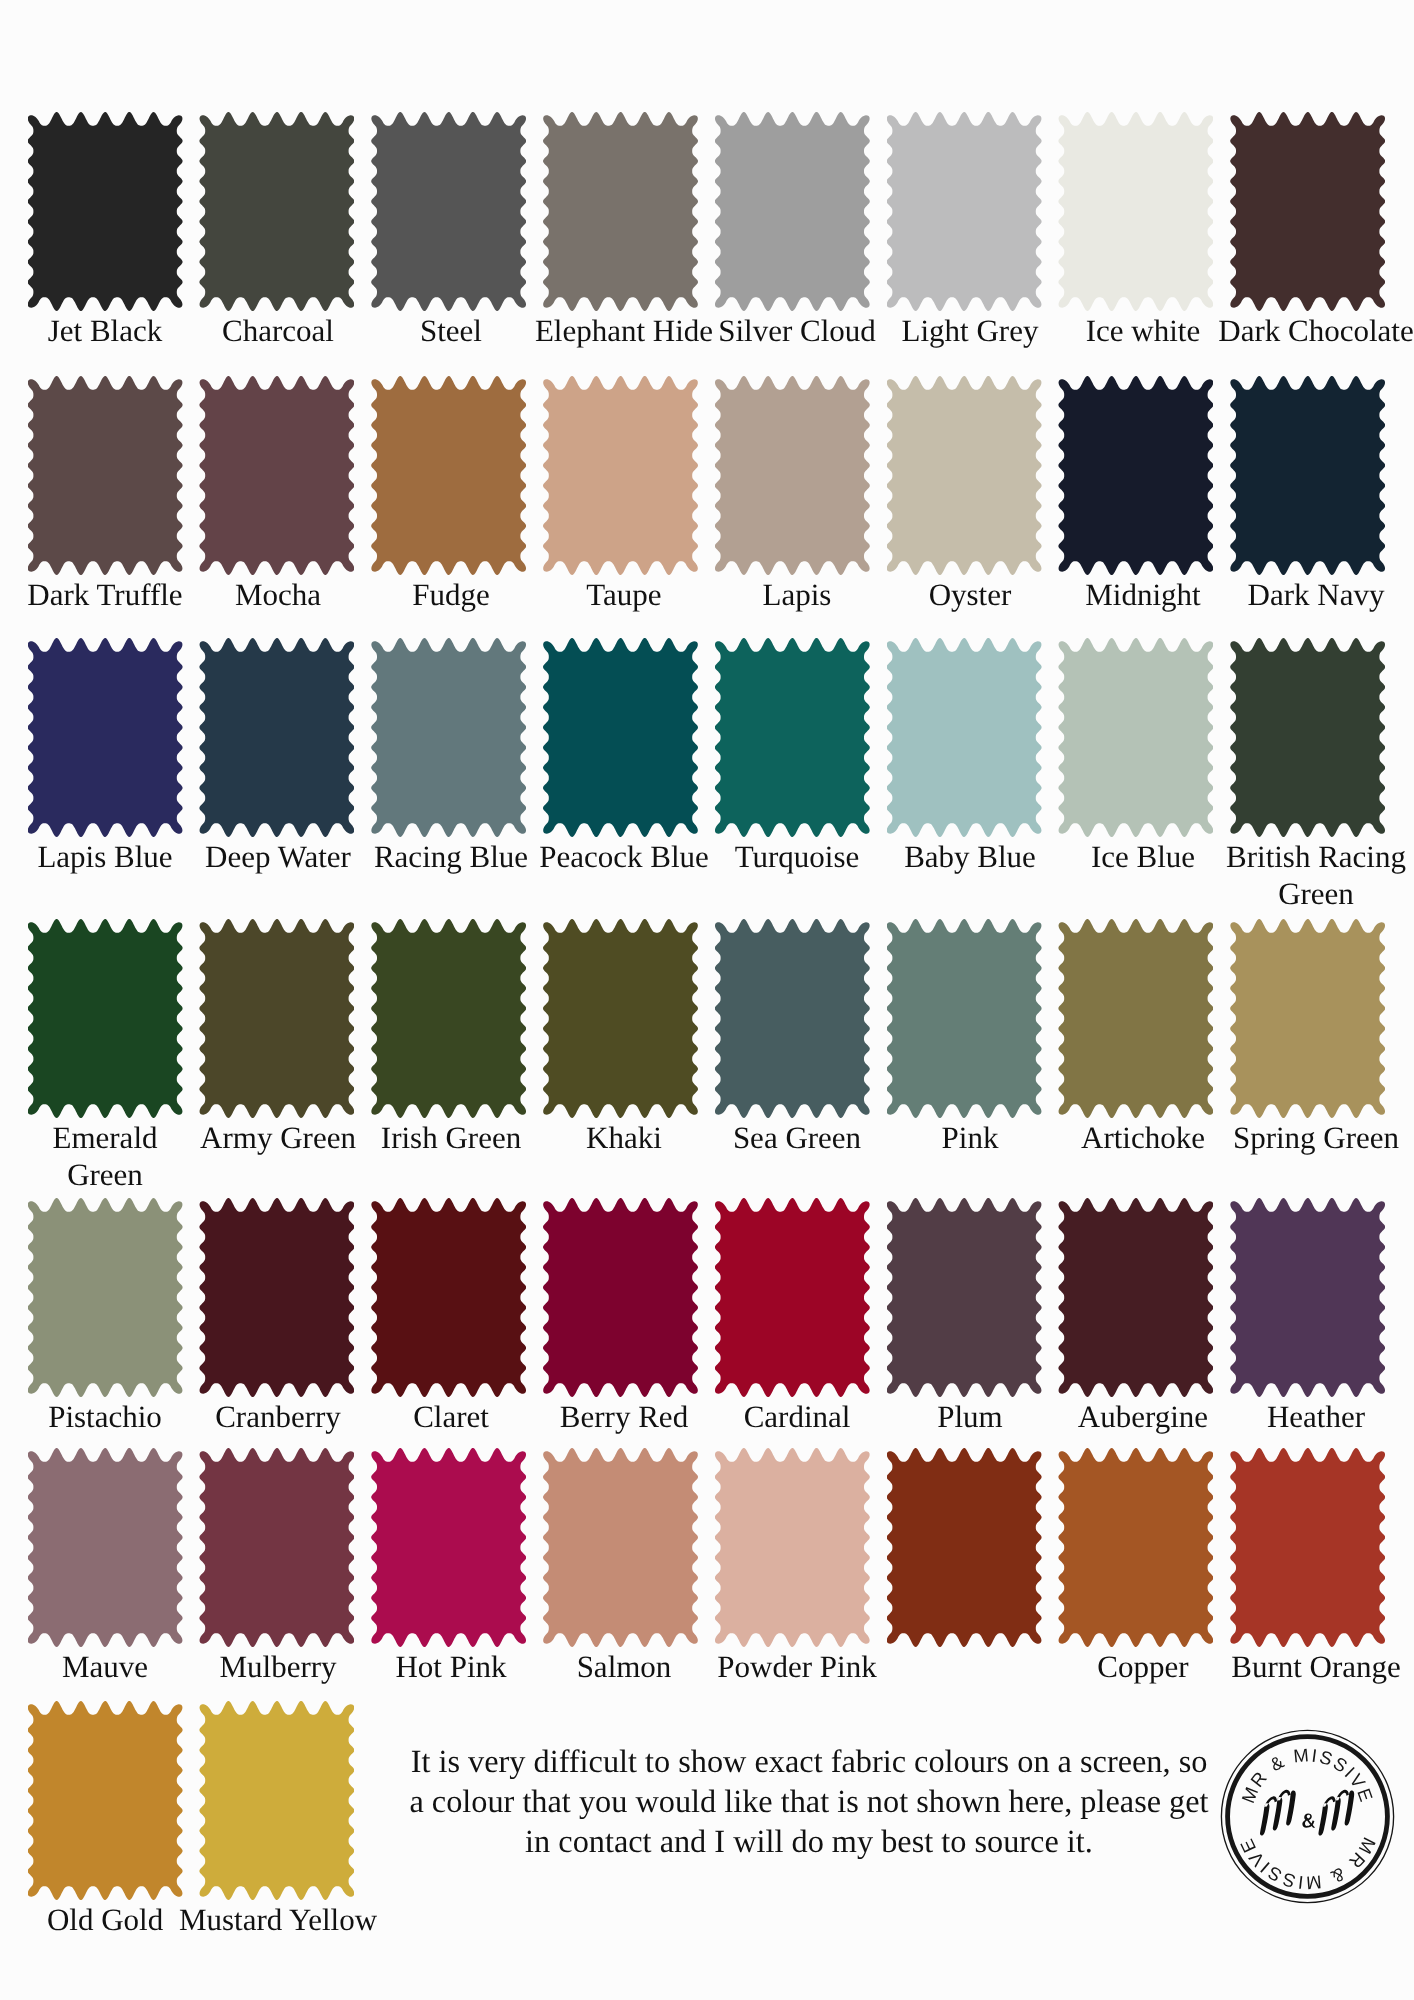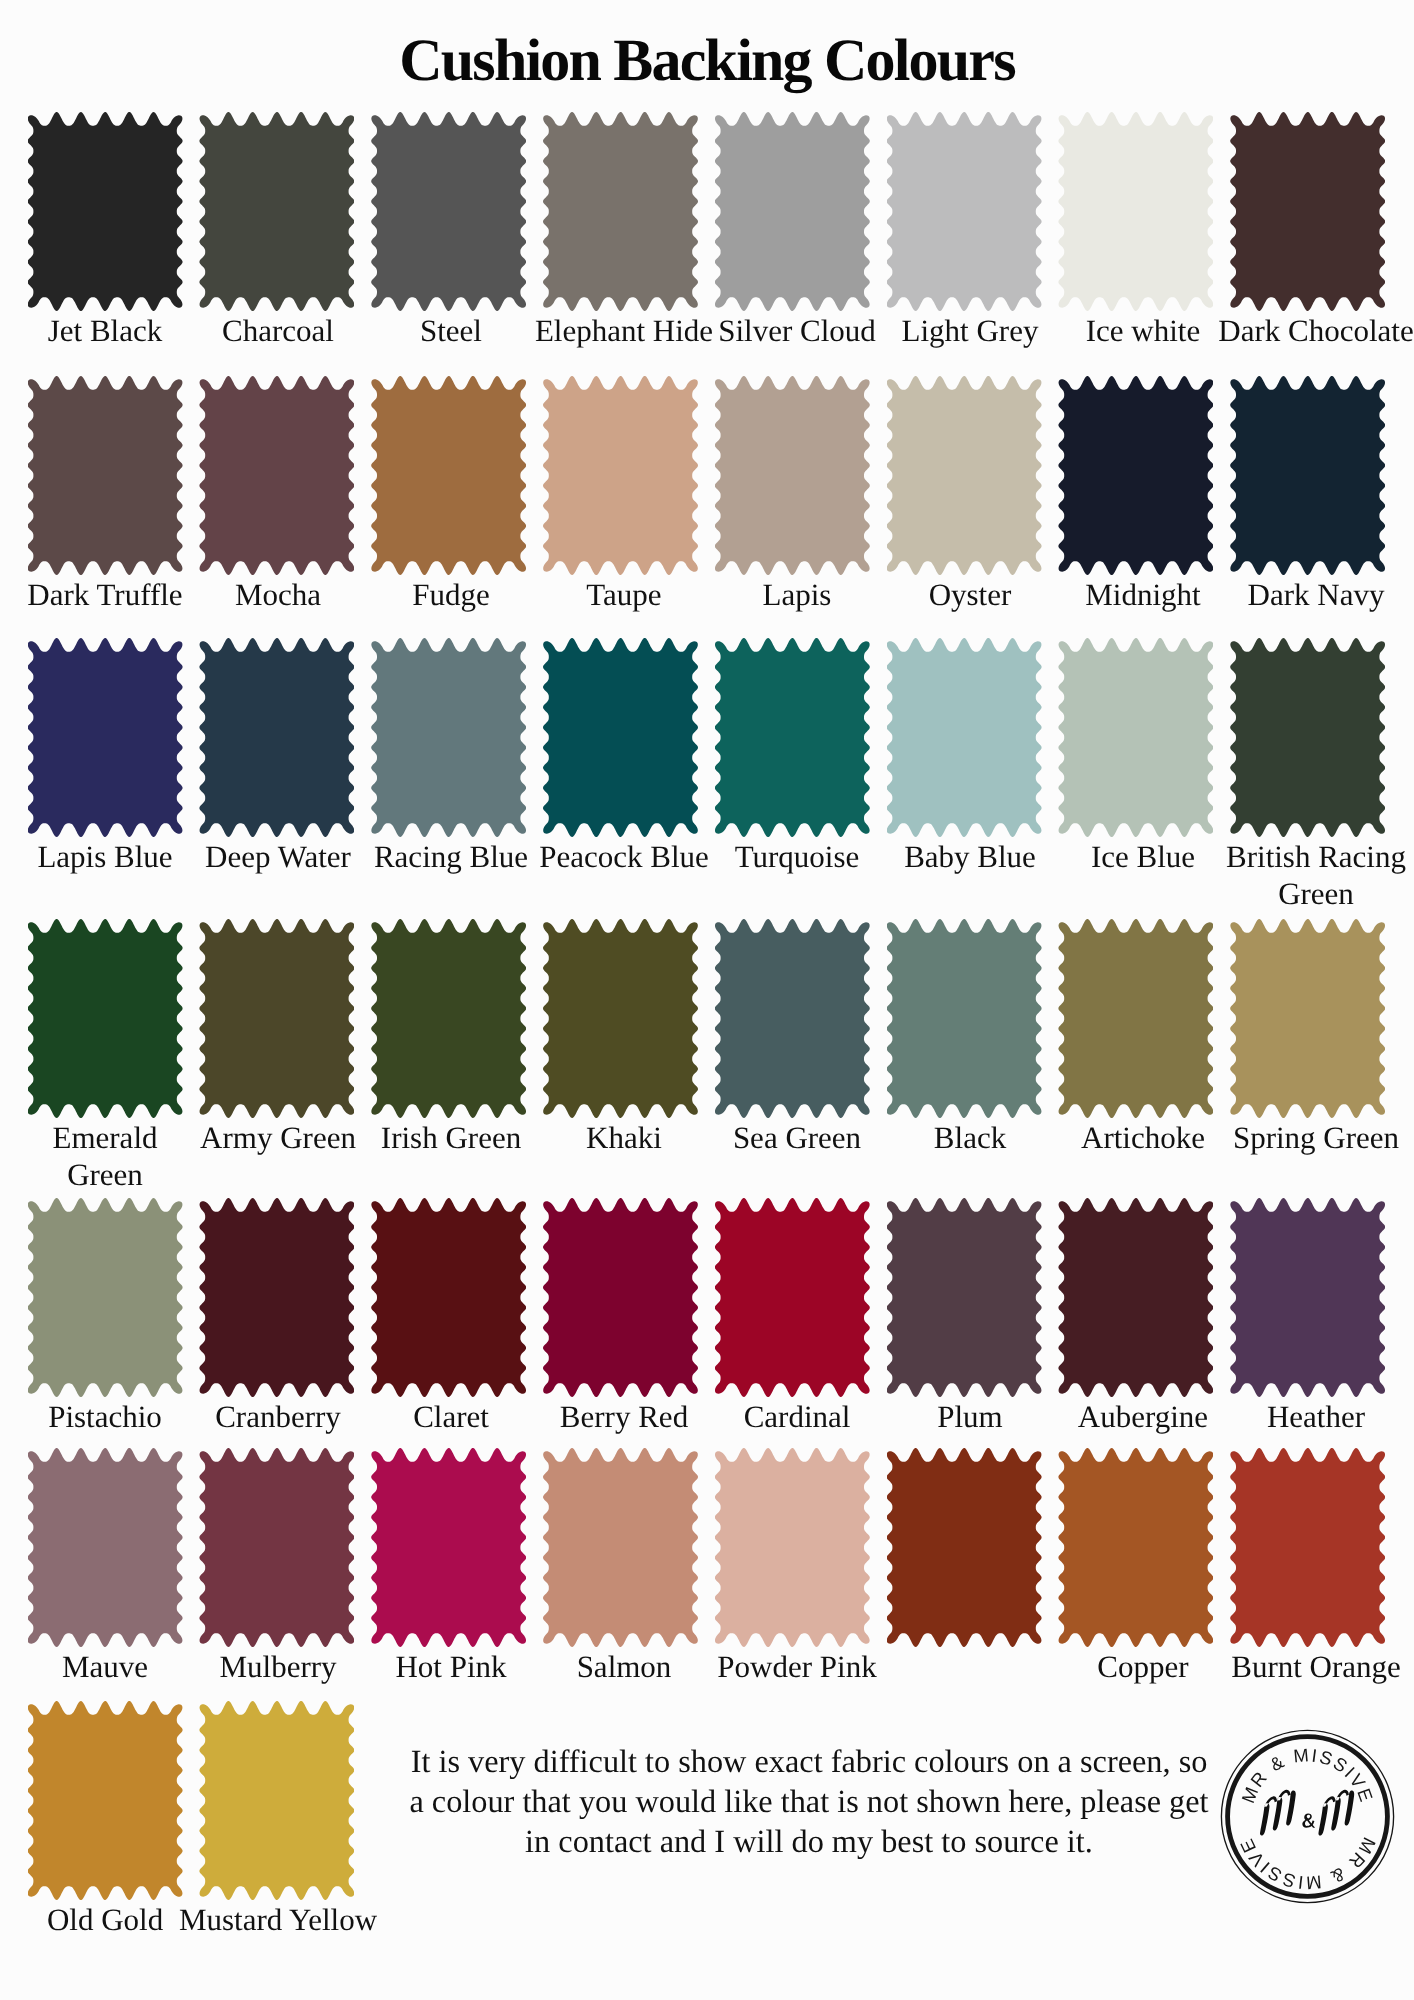--- a/index.html
+++ b/index.html
@@ -25,21 +25,20 @@
 <body>
 
 <div id="page">
  <svg class="defs" aria-hidden="true">
       <defs>
         <clipPath id="swclip" clipPathUnits="objectBoundingBox">
           <path d="M0.0768,0.0533 L0.0819,0.0590 L0.0871,0.0633 L0.0922,0.0662 L0.0973,0.0679 L0.1025,0.0687 L0.1076,0.0688 L0.1128,0.0688 L0.1179,0.0685 L0.1231,0.0674 L0.1282,0.0653 L0.1333,0.0619 L0.1385,0.0572 L0.1436,0.0511 L0.1488,0.0439 L0.1539,0.0360 L0.1590,0.0278 L0.1642,0.0199 L0.1693,0.0127 L0.1745,0.0068 L0.1796,0.0025 L0.1848,0.0003 L0.1899,0.0003 L0.1950,0.0024 L0.2002,0.0065 L0.2053,0.0124 L0.2105,0.0195 L0.2156,0.0275 L0.2208,0.0357 L0.2259,0.0436 L0.2310,0.0508 L0.2362,0.0569 L0.2413,0.0618 L0.2465,0.0652 L0.2516,0.0674 L0.2567,0.0685 L0.2619,0.0688 L0.2670,0.0688 L0.2722,0.0687 L0.2773,0.0680 L0.2825,0.0663 L0.2876,0.0634 L0.2927,0.0592 L0.2979,0.0536 L0.3030,0.0469 L0.3082,0.0392 L0.3133,0.0311 L0.3184,0.0229 L0.3236,0.0154 L0.3287,0.0089 L0.3339,0.0040 L0.3390,0.0009 L0.3442,0.0000 L0.3493,0.0013 L0.3544,0.0047 L0.3596,0.0099 L0.3647,0.0166 L0.3699,0.0243 L0.3750,0.0324 L0.3802,0.0405 L0.3853,0.0481 L0.3904,0.0547 L0.3956,0.0600 L0.4007,0.0640 L0.4059,0.0667 L0.4110,0.0681 L0.4161,0.0687 L0.4213,0.0688 L0.4264,0.0688 L0.4316,0.0683 L0.4367,0.0671 L0.4419,0.0647 L0.4470,0.0610 L0.4521,0.0560 L0.4573,0.0496 L0.4624,0.0423 L0.4676,0.0343 L0.4727,0.0261 L0.4779,0.0182 L0.4830,0.0113 L0.4881,0.0057 L0.4933,0.0019 L0.4984,0.0001 L0.5036,0.0005 L0.5087,0.0031 L0.5138,0.0076 L0.5190,0.0138 L0.5241,0.0212 L0.5293,0.0292 L0.5344,0.0374 L0.5396,0.0452 L0.5447,0.0522 L0.5498,0.0581 L0.5550,0.0626 L0.5601,0.0658 L0.5653,0.0677 L0.5704,0.0686 L0.5755,0.0688 L0.5807,0.0688 L0.5858,0.0686 L0.5910,0.0677 L0.5961,0.0658 L0.6013,0.0626 L0.6064,0.0581 L0.6115,0.0523 L0.6167,0.0453 L0.6218,0.0375 L0.6270,0.0293 L0.6321,0.0212 L0.6373,0.0139 L0.6424,0.0077 L0.6475,0.0031 L0.6527,0.0005 L0.6578,0.0001 L0.6630,0.0018 L0.6681,0.0056 L0.6732,0.0112 L0.6784,0.0182 L0.6835,0.0260 L0.6887,0.0342 L0.6938,0.0422 L0.6990,0.0496 L0.7041,0.0559 L0.7092,0.0610 L0.7144,0.0647 L0.7195,0.0671 L0.7247,0.0683 L0.7298,0.0688 L0.7350,0.0688 L0.7401,0.0687 L0.7452,0.0682 L0.7504,0.0667 L0.7555,0.0640 L0.7607,0.0601 L0.7658,0.0547 L0.7709,0.0481 L0.7761,0.0406 L0.7812,0.0325 L0.7864,0.0243 L0.7915,0.0166 L0.7967,0.0099 L0.8018,0.0047 L0.8069,0.0013 L0.8121,0.0000 L0.8172,0.0009 L0.8224,0.0039 L0.8275,0.0089 L0.8326,0.0153 L0.8378,0.0229 L0.8429,0.0310 L0.8481,0.0391 L0.8532,0.0468 L0.8584,0.0536 L0.8635,0.0592 L0.8686,0.0634 L0.8738,0.0663 L0.8789,0.0680 L0.8841,0.0687 L0.8892,0.0688 L0.8944,0.0688 L0.8995,0.0685 L0.9046,0.0674 L0.9098,0.0652 L0.9149,0.0618 L0.9201,0.0570 L0.9245,0.0511 L0.9288,0.0443 L0.9350,0.0368 L0.9432,0.0293 L0.9530,0.0229 L0.9639,0.0183 L0.9749,0.0163 L0.9848,0.0170 L0.9928,0.0206 L0.9979,0.0265 L0.9991,0.0346 L0.9964,0.0437 L0.9909,0.0526 L0.9838,0.0605 L0.9766,0.0669 L0.9708,0.0718 L0.9672,0.0755 L0.9659,0.0786 L0.9646,0.0822 L0.9633,0.0862 L0.9627,0.0903 L0.9626,0.0943 L0.9626,0.0983 L0.9630,0.1023 L0.9642,0.1063 L0.9663,0.1103 L0.9695,0.1143 L0.9736,0.1183 L0.9786,0.1223 L0.9839,0.1263 L0.9891,0.1303 L0.9938,0.1343 L0.9973,0.1383 L0.9995,0.1423 L1.0000,0.1463 L0.9987,0.1503 L0.9959,0.1543 L0.9918,0.1583 L0.9869,0.1623 L0.9815,0.1663 L0.9763,0.1704 L0.9717,0.1744 L0.9679,0.1784 L0.9652,0.1824 L0.9636,0.1864 L0.9628,0.1904 L0.9626,0.1944 L0.9626,0.1984 L0.9629,0.2024 L0.9637,0.2064 L0.9655,0.2104 L0.9684,0.2144 L0.9723,0.2184 L0.9771,0.2224 L0.9823,0.2264 L0.9876,0.2304 L0.9925,0.2344 L0.9964,0.2384 L0.9990,0.2424 L1.0000,0.2464 L0.9993,0.2505 L0.9969,0.2545 L0.9931,0.2585 L0.9884,0.2625 L0.9831,0.2665 L0.9778,0.2705 L0.9730,0.2745 L0.9689,0.2785 L0.9659,0.2825 L0.9639,0.2865 L0.9629,0.2905 L0.9626,0.2945 L0.9626,0.2985 L0.9627,0.3025 L0.9634,0.3065 L0.9649,0.3105 L0.9675,0.3145 L0.9711,0.3185 L0.9756,0.3225 L0.9807,0.3265 L0.9861,0.3306 L0.9911,0.3346 L0.9954,0.3386 L0.9984,0.3426 L0.9999,0.3466 L0.9997,0.3506 L0.9977,0.3546 L0.9944,0.3586 L0.9898,0.3626 L0.9847,0.3666 L0.9793,0.3706 L0.9743,0.3746 L0.9700,0.3786 L0.9667,0.3826 L0.9644,0.3866 L0.9631,0.3906 L0.9627,0.3946 L0.9626,0.3986 L0.9626,0.4026 L0.9631,0.4067 L0.9644,0.4107 L0.9666,0.4147 L0.9699,0.4187 L0.9742,0.4227 L0.9792,0.4267 L0.9845,0.4307 L0.9897,0.4347 L0.9942,0.4387 L0.9977,0.4427 L0.9996,0.4467 L0.9999,0.4507 L0.9985,0.4547 L0.9955,0.4587 L0.9913,0.4627 L0.9862,0.4667 L0.9809,0.4707 L0.9757,0.4747 L0.9712,0.4787 L0.9675,0.4827 L0.9650,0.4868 L0.9634,0.4908 L0.9627,0.4948 L0.9626,0.4988 L0.9626,0.5028 L0.9629,0.5068 L0.9639,0.5108 L0.9658,0.5148 L0.9688,0.5188 L0.9728,0.5228 L0.9777,0.5268 L0.9830,0.5308 L0.9882,0.5348 L0.9930,0.5388 L0.9968,0.5428 L0.9992,0.5468 L1.0000,0.5508 L0.9991,0.5548 L0.9965,0.5588 L0.9926,0.5628 L0.9878,0.5669 L0.9825,0.5709 L0.9772,0.5749 L0.9724,0.5789 L0.9685,0.5829 L0.9656,0.5869 L0.9638,0.5909 L0.9629,0.5949 L0.9626,0.5989 L0.9626,0.6029 L0.9628,0.6069 L0.9635,0.6109 L0.9652,0.6149 L0.9678,0.6189 L0.9716,0.6229 L0.9762,0.6269 L0.9814,0.6309 L0.9867,0.6349 L0.9917,0.6389 L0.9958,0.6430 L0.9987,0.6470 L0.9999,0.6510 L0.9995,0.6550 L0.9974,0.6590 L0.9939,0.6630 L0.9893,0.6670 L0.9840,0.6710 L0.9787,0.6750 L0.9738,0.6790 L0.9696,0.6830 L0.9663,0.6870 L0.9642,0.6910 L0.9631,0.6950 L0.9626,0.6990 L0.9626,0.7030 L0.9627,0.7070 L0.9632,0.7110 L0.9646,0.7150 L0.9669,0.7190 L0.9704,0.7231 L0.9747,0.7271 L0.9798,0.7311 L0.9852,0.7351 L0.9903,0.7391 L0.9947,0.7431 L0.9980,0.7471 L0.9997,0.7511 L0.9998,0.7551 L0.9982,0.7591 L0.9950,0.7631 L0.9907,0.7671 L0.9856,0.7711 L0.9803,0.7751 L0.9752,0.7791 L0.9707,0.7831 L0.9672,0.7871 L0.9647,0.7911 L0.9633,0.7951 L0.9627,0.7991 L0.9626,0.8032 L0.9626,0.8072 L0.9630,0.8112 L0.9641,0.8152 L0.9661,0.8192 L0.9692,0.8232 L0.9734,0.8272 L0.9783,0.8312 L0.9836,0.8352 L0.9888,0.8392 L0.9935,0.8432 L0.9972,0.8472 L0.9994,0.8512 L1.0000,0.8552 L0.9988,0.8592 L0.9961,0.8632 L0.9921,0.8672 L0.9872,0.8712 L0.9818,0.8752 L0.9766,0.8793 L0.9719,0.8833 L0.9681,0.8873 L0.9653,0.8913 L0.9636,0.8953 L0.9628,0.8993 L0.9626,0.9033 L0.9626,0.9073 L0.9628,0.9113 L0.9637,0.9153 L0.9654,0.9193 L0.9661,0.9225 L0.9683,0.9258 L0.9728,0.9299 L0.9793,0.9354 L0.9866,0.9424 L0.9933,0.9507 L0.9979,0.9598 L0.9991,0.9687 L0.9964,0.9760 L0.9900,0.9811 L0.9812,0.9836 L0.9707,0.9833 L0.9597,0.9802 L0.9491,0.9748 L0.9398,0.9679 L0.9324,0.9603 L0.9269,0.9529 L0.9232,0.9467 L0.9181,0.9410 L0.9129,0.9367 L0.9078,0.9338 L0.9027,0.9321 L0.8975,0.9313 L0.8924,0.9312 L0.8872,0.9312 L0.8821,0.9315 L0.8769,0.9326 L0.8718,0.9347 L0.8667,0.9381 L0.8615,0.9428 L0.8564,0.9489 L0.8512,0.9561 L0.8461,0.9640 L0.8410,0.9722 L0.8358,0.9801 L0.8307,0.9873 L0.8255,0.9932 L0.8204,0.9975 L0.8152,0.9997 L0.8101,0.9997 L0.8050,0.9976 L0.7998,0.9935 L0.7947,0.9876 L0.7895,0.9805 L0.7844,0.9725 L0.7792,0.9643 L0.7741,0.9564 L0.7690,0.9492 L0.7638,0.9431 L0.7587,0.9382 L0.7535,0.9348 L0.7484,0.9326 L0.7433,0.9315 L0.7381,0.9312 L0.7330,0.9312 L0.7278,0.9313 L0.7227,0.9320 L0.7175,0.9337 L0.7124,0.9366 L0.7073,0.9408 L0.7021,0.9464 L0.6970,0.9531 L0.6918,0.9608 L0.6867,0.9689 L0.6816,0.9771 L0.6764,0.9846 L0.6713,0.9911 L0.6661,0.9960 L0.6610,0.9991 L0.6558,1.0000 L0.6507,0.9987 L0.6456,0.9953 L0.6404,0.9901 L0.6353,0.9834 L0.6301,0.9757 L0.6250,0.9676 L0.6198,0.9595 L0.6147,0.9519 L0.6096,0.9453 L0.6044,0.9400 L0.5993,0.9360 L0.5941,0.9333 L0.5890,0.9319 L0.5839,0.9313 L0.5787,0.9312 L0.5736,0.9312 L0.5684,0.9317 L0.5633,0.9329 L0.5581,0.9353 L0.5530,0.9390 L0.5479,0.9440 L0.5427,0.9504 L0.5376,0.9577 L0.5324,0.9657 L0.5273,0.9739 L0.5221,0.9818 L0.5170,0.9887 L0.5119,0.9943 L0.5067,0.9981 L0.5016,0.9999 L0.4964,0.9995 L0.4913,0.9969 L0.4862,0.9924 L0.4810,0.9862 L0.4759,0.9788 L0.4707,0.9708 L0.4656,0.9626 L0.4604,0.9548 L0.4553,0.9478 L0.4502,0.9419 L0.4450,0.9374 L0.4399,0.9342 L0.4347,0.9323 L0.4296,0.9314 L0.4245,0.9312 L0.4193,0.9312 L0.4142,0.9314 L0.4090,0.9323 L0.4039,0.9342 L0.3987,0.9374 L0.3936,0.9419 L0.3885,0.9477 L0.3833,0.9547 L0.3782,0.9625 L0.3730,0.9707 L0.3679,0.9788 L0.3627,0.9861 L0.3576,0.9923 L0.3525,0.9969 L0.3473,0.9995 L0.3422,0.9999 L0.3370,0.9982 L0.3319,0.9944 L0.3268,0.9888 L0.3216,0.9818 L0.3165,0.9740 L0.3113,0.9658 L0.3062,0.9578 L0.3010,0.9504 L0.2959,0.9441 L0.2908,0.9390 L0.2856,0.9353 L0.2805,0.9329 L0.2753,0.9317 L0.2702,0.9312 L0.2650,0.9312 L0.2599,0.9313 L0.2548,0.9318 L0.2496,0.9333 L0.2445,0.9360 L0.2393,0.9399 L0.2342,0.9453 L0.2291,0.9519 L0.2239,0.9594 L0.2188,0.9675 L0.2136,0.9757 L0.2085,0.9834 L0.2033,0.9901 L0.1982,0.9953 L0.1931,0.9987 L0.1879,1.0000 L0.1828,0.9991 L0.1776,0.9961 L0.1725,0.9911 L0.1674,0.9847 L0.1622,0.9771 L0.1571,0.9690 L0.1519,0.9609 L0.1468,0.9532 L0.1416,0.9464 L0.1365,0.9408 L0.1314,0.9366 L0.1262,0.9337 L0.1211,0.9320 L0.1159,0.9313 L0.1108,0.9312 L0.1056,0.9312 L0.1005,0.9315 L0.0954,0.9326 L0.0902,0.9348 L0.0851,0.9382 L0.0799,0.9430 L0.0755,0.9489 L0.0712,0.9557 L0.0650,0.9632 L0.0568,0.9707 L0.0470,0.9771 L0.0361,0.9817 L0.0251,0.9837 L0.0152,0.9830 L0.0072,0.9794 L0.0021,0.9735 L0.0009,0.9654 L0.0036,0.9563 L0.0091,0.9474 L0.0162,0.9395 L0.0234,0.9331 L0.0292,0.9282 L0.0328,0.9245 L0.0341,0.9214 L0.0354,0.9178 L0.0367,0.9138 L0.0373,0.9097 L0.0374,0.9057 L0.0374,0.9017 L0.0370,0.8977 L0.0358,0.8937 L0.0337,0.8897 L0.0305,0.8857 L0.0264,0.8817 L0.0214,0.8777 L0.0161,0.8737 L0.0109,0.8697 L0.0062,0.8657 L0.0027,0.8617 L0.0005,0.8577 L0.0000,0.8537 L0.0013,0.8497 L0.0041,0.8457 L0.0082,0.8417 L0.0131,0.8377 L0.0185,0.8337 L0.0237,0.8296 L0.0283,0.8256 L0.0321,0.8216 L0.0348,0.8176 L0.0364,0.8136 L0.0372,0.8096 L0.0374,0.8056 L0.0374,0.8016 L0.0371,0.7976 L0.0363,0.7936 L0.0345,0.7896 L0.0316,0.7856 L0.0277,0.7816 L0.0229,0.7776 L0.0177,0.7736 L0.0124,0.7696 L0.0075,0.7656 L0.0036,0.7616 L0.0010,0.7576 L0.0000,0.7536 L0.0007,0.7495 L0.0031,0.7455 L0.0069,0.7415 L0.0116,0.7375 L0.0169,0.7335 L0.0222,0.7295 L0.0270,0.7255 L0.0311,0.7215 L0.0341,0.7175 L0.0361,0.7135 L0.0371,0.7095 L0.0374,0.7055 L0.0374,0.7015 L0.0373,0.6975 L0.0366,0.6935 L0.0351,0.6895 L0.0325,0.6855 L0.0289,0.6815 L0.0244,0.6775 L0.0193,0.6735 L0.0139,0.6694 L0.0089,0.6654 L0.0046,0.6614 L0.0016,0.6574 L0.0001,0.6534 L0.0003,0.6494 L0.0023,0.6454 L0.0056,0.6414 L0.0102,0.6374 L0.0153,0.6334 L0.0207,0.6294 L0.0257,0.6254 L0.0300,0.6214 L0.0333,0.6174 L0.0356,0.6134 L0.0369,0.6094 L0.0373,0.6054 L0.0374,0.6014 L0.0374,0.5974 L0.0369,0.5933 L0.0356,0.5893 L0.0334,0.5853 L0.0301,0.5813 L0.0258,0.5773 L0.0208,0.5733 L0.0155,0.5693 L0.0103,0.5653 L0.0058,0.5613 L0.0023,0.5573 L0.0004,0.5533 L0.0001,0.5493 L0.0015,0.5453 L0.0045,0.5413 L0.0087,0.5373 L0.0138,0.5333 L0.0191,0.5293 L0.0243,0.5253 L0.0288,0.5213 L0.0325,0.5173 L0.0350,0.5132 L0.0366,0.5092 L0.0373,0.5052 L0.0374,0.5012 L0.0374,0.4972 L0.0371,0.4932 L0.0361,0.4892 L0.0342,0.4852 L0.0312,0.4812 L0.0272,0.4772 L0.0223,0.4732 L0.0170,0.4692 L0.0118,0.4652 L0.0070,0.4612 L0.0032,0.4572 L0.0008,0.4532 L0.0000,0.4492 L0.0009,0.4452 L0.0035,0.4412 L0.0074,0.4372 L0.0122,0.4331 L0.0175,0.4291 L0.0228,0.4251 L0.0276,0.4211 L0.0315,0.4171 L0.0344,0.4131 L0.0362,0.4091 L0.0371,0.4051 L0.0374,0.4011 L0.0374,0.3971 L0.0372,0.3931 L0.0365,0.3891 L0.0348,0.3851 L0.0322,0.3811 L0.0284,0.3771 L0.0238,0.3731 L0.0186,0.3691 L0.0133,0.3651 L0.0083,0.3611 L0.0042,0.3570 L0.0013,0.3530 L0.0001,0.3490 L0.0005,0.3450 L0.0026,0.3410 L0.0061,0.3370 L0.0107,0.3330 L0.0160,0.3290 L0.0213,0.3250 L0.0262,0.3210 L0.0304,0.3170 L0.0337,0.3130 L0.0358,0.3090 L0.0369,0.3050 L0.0374,0.3010 L0.0374,0.2970 L0.0373,0.2930 L0.0368,0.2890 L0.0354,0.2850 L0.0331,0.2810 L0.0296,0.2769 L0.0253,0.2729 L0.0202,0.2689 L0.0148,0.2649 L0.0097,0.2609 L0.0053,0.2569 L0.0020,0.2529 L0.0003,0.2489 L0.0002,0.2449 L0.0018,0.2409 L0.0050,0.2369 L0.0093,0.2329 L0.0144,0.2289 L0.0197,0.2249 L0.0248,0.2209 L0.0293,0.2169 L0.0328,0.2129 L0.0353,0.2089 L0.0367,0.2049 L0.0373,0.2009 L0.0374,0.1968 L0.0374,0.1928 L0.0370,0.1888 L0.0359,0.1848 L0.0339,0.1808 L0.0308,0.1768 L0.0266,0.1728 L0.0217,0.1688 L0.0164,0.1648 L0.0112,0.1608 L0.0065,0.1568 L0.0028,0.1528 L0.0006,0.1488 L0.0000,0.1448 L0.0012,0.1408 L0.0039,0.1368 L0.0079,0.1328 L0.0128,0.1288 L0.0182,0.1248 L0.0234,0.1207 L0.0281,0.1167 L0.0319,0.1127 L0.0347,0.1087 L0.0364,0.1047 L0.0372,0.1007 L0.0374,0.0967 L0.0374,0.0927 L0.0372,0.0887 L0.0363,0.0847 L0.0346,0.0807 L0.0339,0.0775 L0.0317,0.0742 L0.0272,0.0701 L0.0207,0.0646 L0.0134,0.0576 L0.0067,0.0493 L0.0021,0.0402 L0.0009,0.0313 L0.0036,0.0240 L0.0100,0.0189 L0.0188,0.0164 L0.0293,0.0167 L0.0403,0.0198 L0.0509,0.0252 L0.0602,0.0321 L0.0676,0.0397 L0.0731,0.0471Z"></path>
         </clipPath>
       </defs>
     </svg>
- <h1 class="title">Cushion Backing Colours</h1>
  <div class="grid">
   <div class="cell" style="left:27.6px;top:112px">
    <div class="sw" style="background-color: rgb(37, 37, 37);"></div>
    <div class="lbl" style="left:-40.1px">
           <span class="ll">Jet Black</span>
         </div>
   </div>
   <div class="cell" style="left:199.4px;top:112px">
    <div class="sw" style="background-color: rgb(68, 70, 62);"></div>
    <div class="lbl" style="left:-38.9px">
@@ -206,21 +205,21 @@
   </div>
   <div class="cell" style="left:714.8px;top:919px">
    <div class="sw" style="background-color: rgb(71, 93, 96);"></div>
    <div class="lbl" style="left:-35.3px">
           <span class="ll">Sea Green</span>
         </div>
   </div>
   <div class="cell" style="left:886.6px;top:919px">
    <div class="sw" style="background-color: rgb(100, 126, 118);"></div>
    <div class="lbl" style="left:-34.1px">
-          <span class="ll">Black</span>
+          <span class="ll">Pink</span>
         </div>
   </div>
   <div class="cell" style="left:1058.4px;top:919px">
    <div class="sw" style="background-color: rgb(129, 117, 69);"></div>
    <div class="lbl" style="left:-32.9px">
           <span class="ll">Artichoke</span>
         </div>
   </div>
   <div class="cell" style="left:1230.2px;top:919px">
    <div class="sw" style="background-color: rgb(168, 146, 92);"></div>

